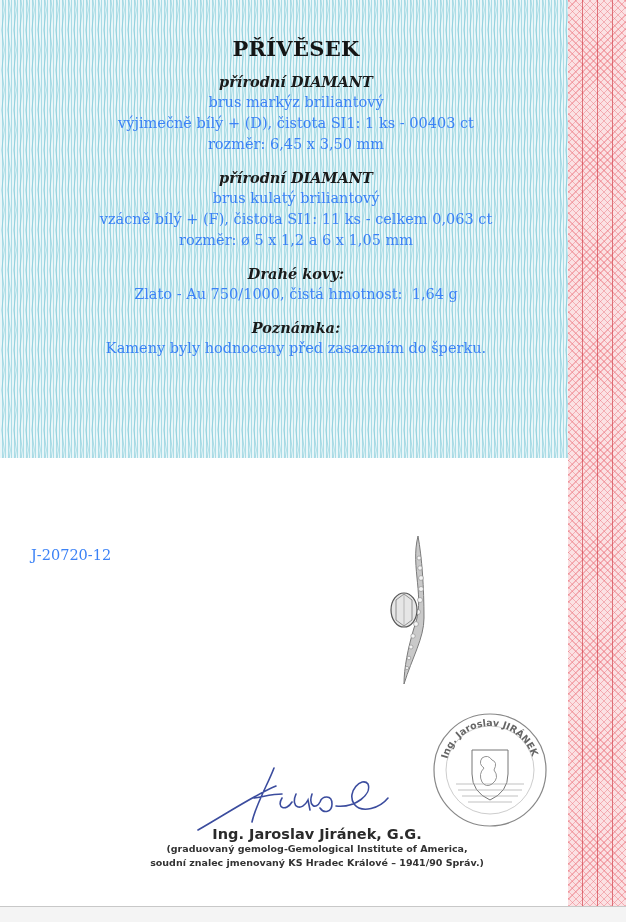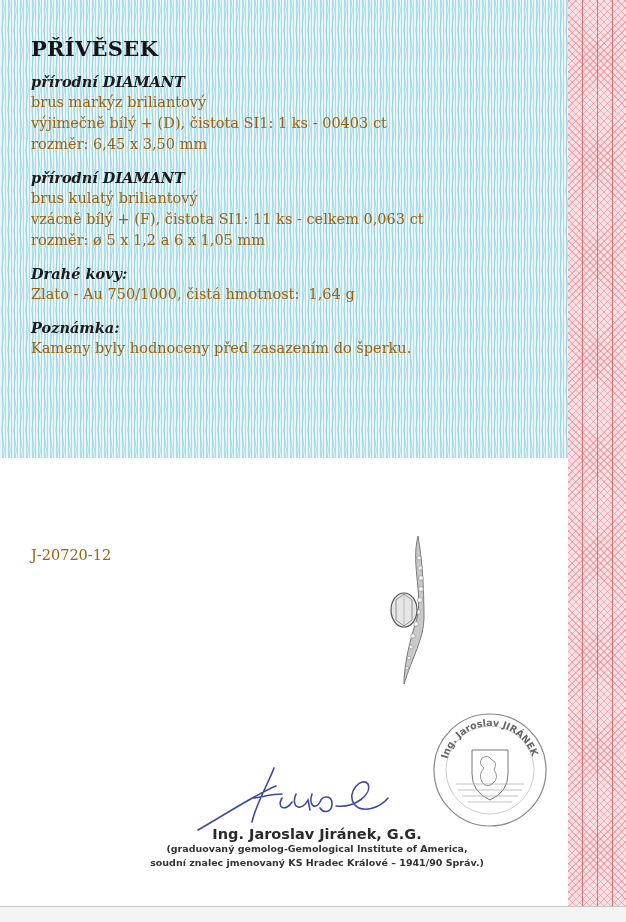--- a/index.html
+++ b/index.html
@@ -23,25 +23,25 @@
   }
   .guilloche svg { position:absolute; left:0; top:0; }
   .strip {
     position:absolute; left:568px; top:0; width:58px; height:906px;
     background:
       repeating-linear-gradient(90deg, rgba(225,80,90,0.0) 0px, rgba(225,80,90,0.0) 14px, rgba(210,70,80,0.7) 14px, rgba(210,70,80,0.7) 15px),
       repeating-linear-gradient(45deg, rgba(235,110,120,0.45) 0px, rgba(235,110,120,0.45) 1px, transparent 1px, transparent 5px),
       repeating-linear-gradient(-45deg, rgba(235,110,120,0.45) 0px, rgba(235,110,120,0.45) 1px, transparent 1px, transparent 5px),
       #fbe1e3;
   }
-  .content { position:absolute; left:31px; top:36px; width:530px; }
+  .content { position:absolute; left:31px; top:36px; width:530px;text-align:center; }
   .title { font-size:21px; font-weight:bold; margin:0 0 10px 0; letter-spacing:0.3px; color:#151515; }
   .section { margin-bottom:12px; }
   .sec-head { font-size:14.5px; font-weight:bold; line-height:21px; color:#1a1a1a;font-style:italic; }
-  .line { font-size:14.5px; line-height:21px; color:#a16207; white-space:pre; }
+  .line { font-size:14.5px; line-height:21px; color:#3b82f6; white-space:pre; }
   .info { position:absolute; left:31px; top:544px; }
   .info .sec-head { line-height:22px; }
   .info .line { line-height:22px; }
   .info .section { margin-bottom:14px; }
   .pendant { position:absolute; left:352px; top:528px; width:90px; height:160px; }
   .stamp { position:absolute; left:432px; top:712px; width:116px; height:116px; }
   .signature { position:absolute; left:196px; top:764px; width:200px; height:72px; }
   .signer {
     position:absolute; left:0; width:626px; text-align:center; top:826px;
     font-family:"DejaVu Sans", "Liberation Sans", sans-serif;

